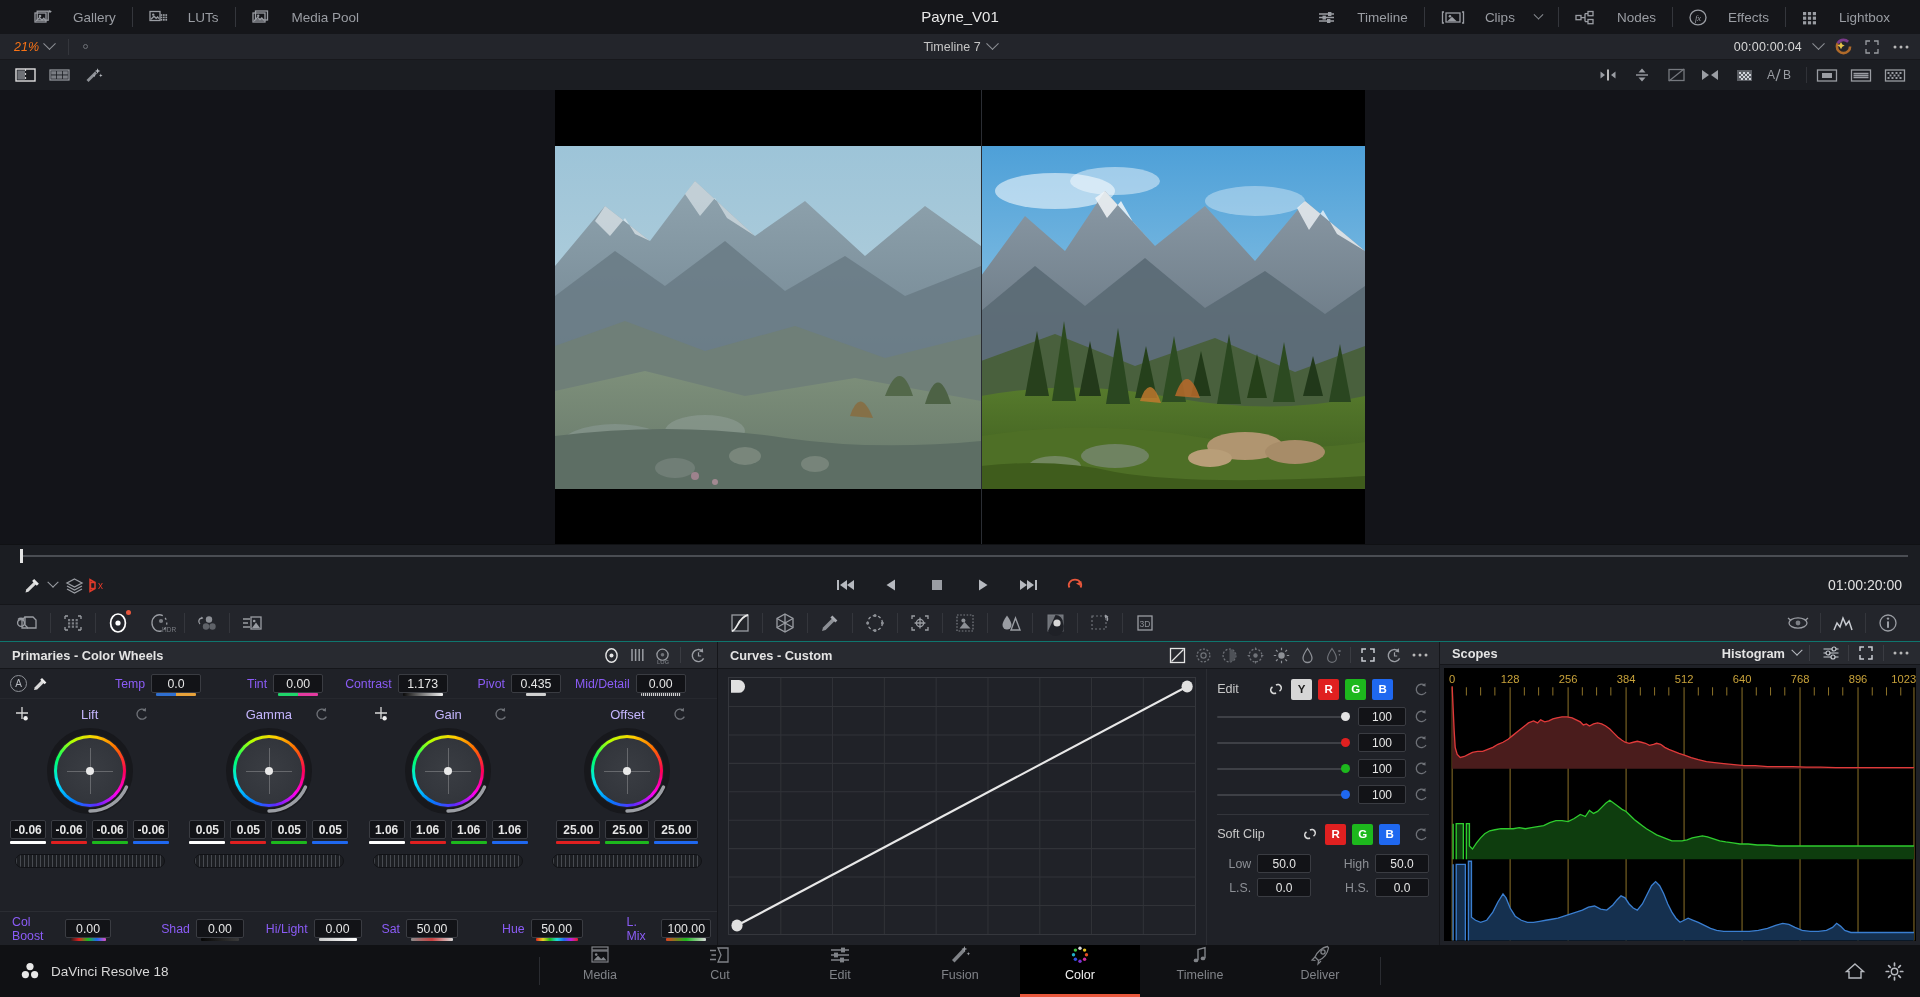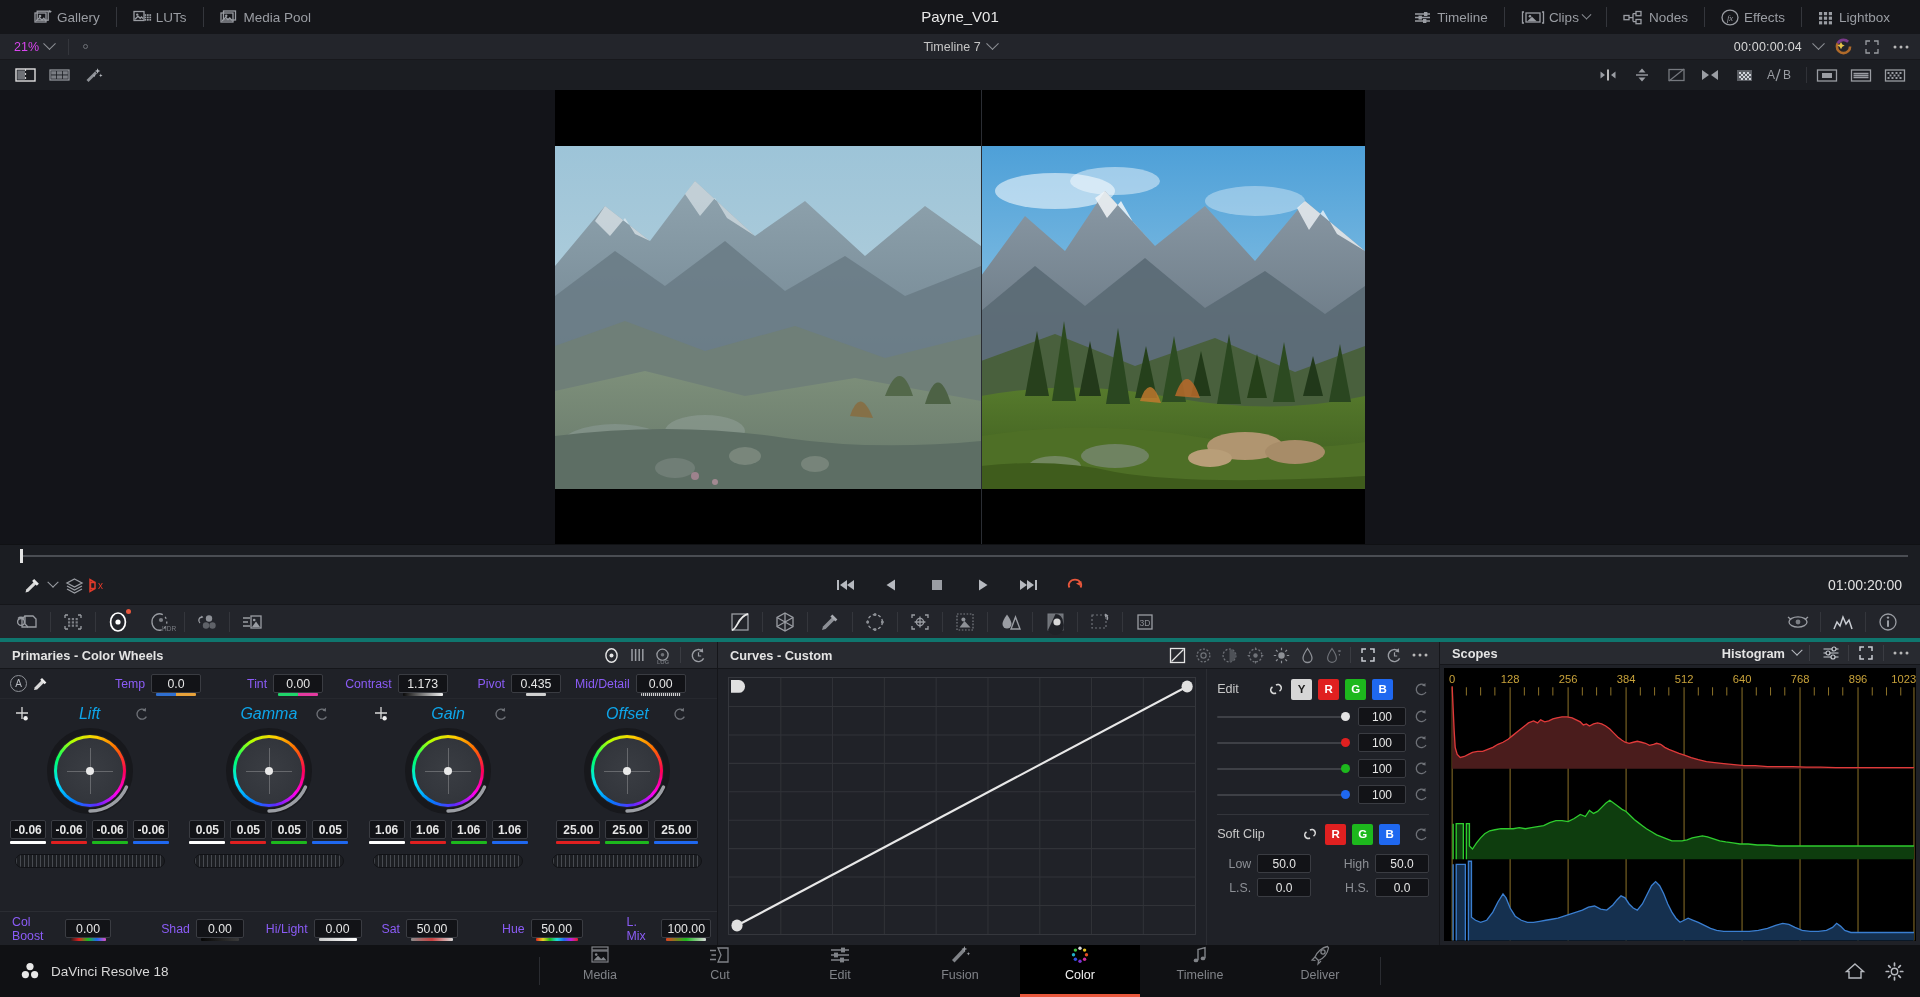--- a/index.html
+++ b/index.html
@@ -14,38 +14,38 @@
   .app { width: 1920px; height: 997px; display: flex; flex-direction: column; position: relative; }
 
   
   .topbar {
     height: 34px; background: #15161a; display: flex; align-items: center;
     position: relative; flex: 0 0 34px;
   }
   .tb-left { display: flex; align-items: center; padding-left: 18px; gap: 0; }
   .tb-right { display: flex; align-items: center; position: absolute; right: 14px; top: 0; height: 34px; }
   .tb-item {
-    display: flex; align-items: center; gap: 4px; padding: 0 16px; height: 34px;
+    display: flex; align-items: center; gap: 20px; padding: 0 16px; height: 34px;
     color: #9a9da3; font-size: 13.5px; cursor: default;
   }
   .tb-sep { width: 1px; height: 20px; background: #34363c; }
   .tb-title {
     position: absolute; left: 0; right: 0; text-align: center; font-size: 15px;
     color: #e8e8e8; pointer-events: none; line-height: 34px;
   }
   svg { display: block; overflow: visible; }
   .ic { stroke: #9a9da3; fill: none; stroke-width: 1.3; }
   .icf { fill: #9a9da3; stroke: none; }
 
   
   .bar2 {
     height: 26px; background: #23252b; display: flex; align-items: center;
     position: relative; flex: 0 0 26px; border-bottom: 1px solid #17181c;
   }
-  .zoombox { display: flex; align-items: center; gap: 6px; padding-left: 14px; font-size: 12.5px; color: #d946ef; }
+  .zoombox { display: flex; align-items: center; gap: 6px; padding-left: 14px; font-size: 12.5px; color: #f97316; font-style: italic; }
   .chev { width: 9px; height: 9px; border-right: 1.4px solid #8d9096; border-bottom: 1.4px solid #8d9096;
           transform: rotate(45deg) translate(-2px,-2px); }
   .bar2-sep { width: 1px; height: 16px; background: #34363c; margin-left: 14px; }
   .dot-sm { width: 5px; height: 5px; border: 1px solid #6d7076; border-radius: 50%; margin-left: 14px; }
   .bar2-center { position: absolute; left:0; right:0; text-align: center; line-height: 26px; font-size: 12.5px; color: #c5c5c5;
                  display:flex; align-items:center; justify-content:center; gap:7px; pointer-events:none;}
   .bar2-right { position: absolute; right: 10px; display: flex; align-items: center; gap: 12px; font-size: 12.5px; }
   .tc { color: #d6d6d6; font-family: "Liberation Sans", sans-serif; letter-spacing: .2px;}
 
   
@@ -66,21 +66,21 @@
   .tlruler .track { position: absolute; left: 22px; right: 12px; top: 10px; height: 2px; background: #4a4d53; }
   .tlruler .ph { position: absolute; left: 20px; top: 4px; width: 3px; height: 14px; background: #e4e4e4; }
   .transport { height: 38px; background: #1b1d22; display: flex; align-items: center; position: relative; flex: 0 0 38px;}
   .tp-left { display: flex; align-items: center; gap: 0; padding-left: 20px; }
   .tp-center { position: absolute; left: 0; right: 0; display: flex; align-items: center; justify-content: center; gap: 22px; }
   .tp-right { position: absolute; right: 18px; font-size: 14px; color: #e0e0e0; }
   .tp-btn { display: flex; align-items: center; justify-content: center; width: 24px; height: 24px; }
 
   
   .palbar { height: 38px; background: #23252b; display: flex; align-items: center; position: relative; flex: 0 0 38px;
-            border-top: 1px solid #15161a; border-bottom: 4px solid #0f766e;}
+            border-top: 1px solid #15161a; border-bottom: 1px solid #0f766e;}
   .pb-btn { width: 44px; height: 34px; display: flex; align-items: center; justify-content: center; position: relative;}
   .pb-sep { width: 1px; height: 20px; background: #34363c; }
   .pb-left { display: flex; align-items: center; padding-left: 6px; }
   .pb-mid { position: absolute; left: 718px; display: flex; align-items: center; }
   .pb-right { position: absolute; right: 10px; display: flex; align-items: center; }
   .reddot { position: absolute; top: 4px; right: 9px; width: 5px; height: 5px; border-radius: 50%; background: #e8563c; }
 
   
   .panels { flex: 0 0 303px; display: flex; background: #1f2127; min-height: 0; }
   .panel-hdr {
@@ -105,21 +105,21 @@
     background: #121317; border: 1px solid #3a3c42; border-radius: 2px;
     color: #e6e6e6; font-size: 12.3px; text-align: center; padding: 2px 0 2px; height: 19px;
     display: flex; align-items: center; justify-content: center; position: relative;
   }
   .grad { position: absolute; left: 4px; right: 4px; bottom: -4px; height: 3px; border-radius: 1px;}
   .fieldwrap { display: flex; align-items: center; gap: 6px; position: relative; }
 
   .wheels { flex: 1 1 auto; display: flex; padding: 4px 0 0; }
   .wheelcol { flex: 1 1 0; display: flex; flex-direction: column; align-items: center; position: relative; }
   .wheel-title { display: flex; align-items: center; justify-content: center; gap: 0; height: 22px; width: 100%; position: relative;}
-  .wheel-title .wname { font-size: 16px; color: #0ea5e9; font-style: italic; }
+  .wheel-title .wname { font-size: 13px; color: #c4b5fd; }
   .wheel-title .reset { position: absolute; right: 30px; }
   .wheel-title .crosshair { position: absolute; left: 14px; }
   .wheel { width: 86px; height: 86px; position: relative; margin: 3px 0 6px; }
   .wheel-ring {
     position: absolute; inset: 7px; border-radius: 50%;
     background: conic-gradient(from 90deg, #ff0055, #ff00ee, #5b2bff, #0080ff, #00e6ff, #00ff66, #b6ff00, #ffd000, #ff6a00, #ff0055);
     padding: 3px;
   }
   .wheel-inner {
     position: absolute; inset: 3px; border-radius: 50%;

